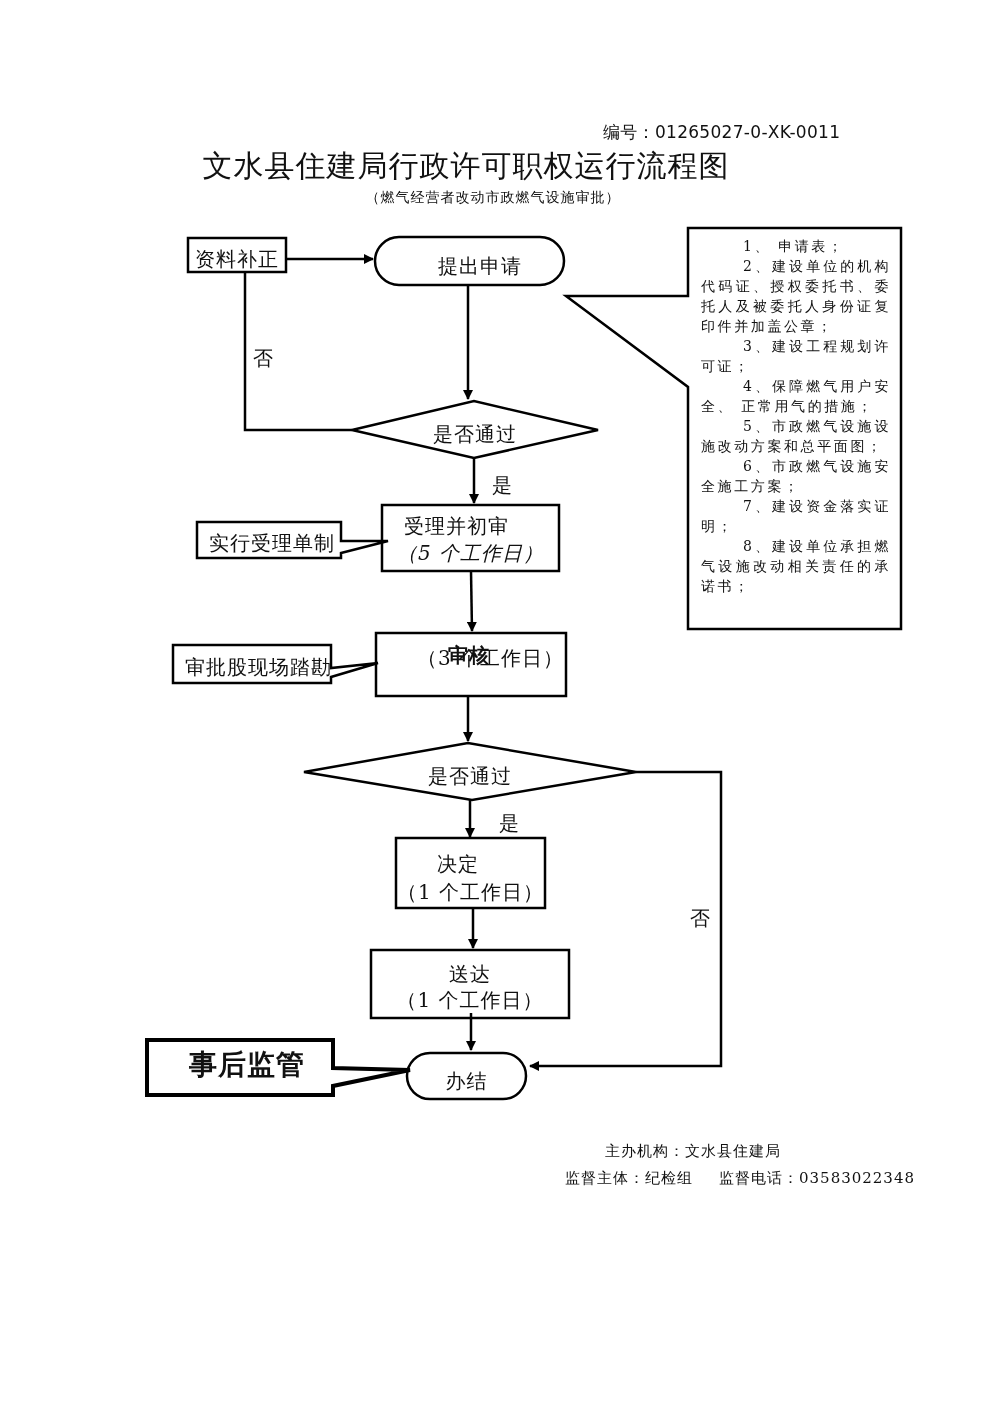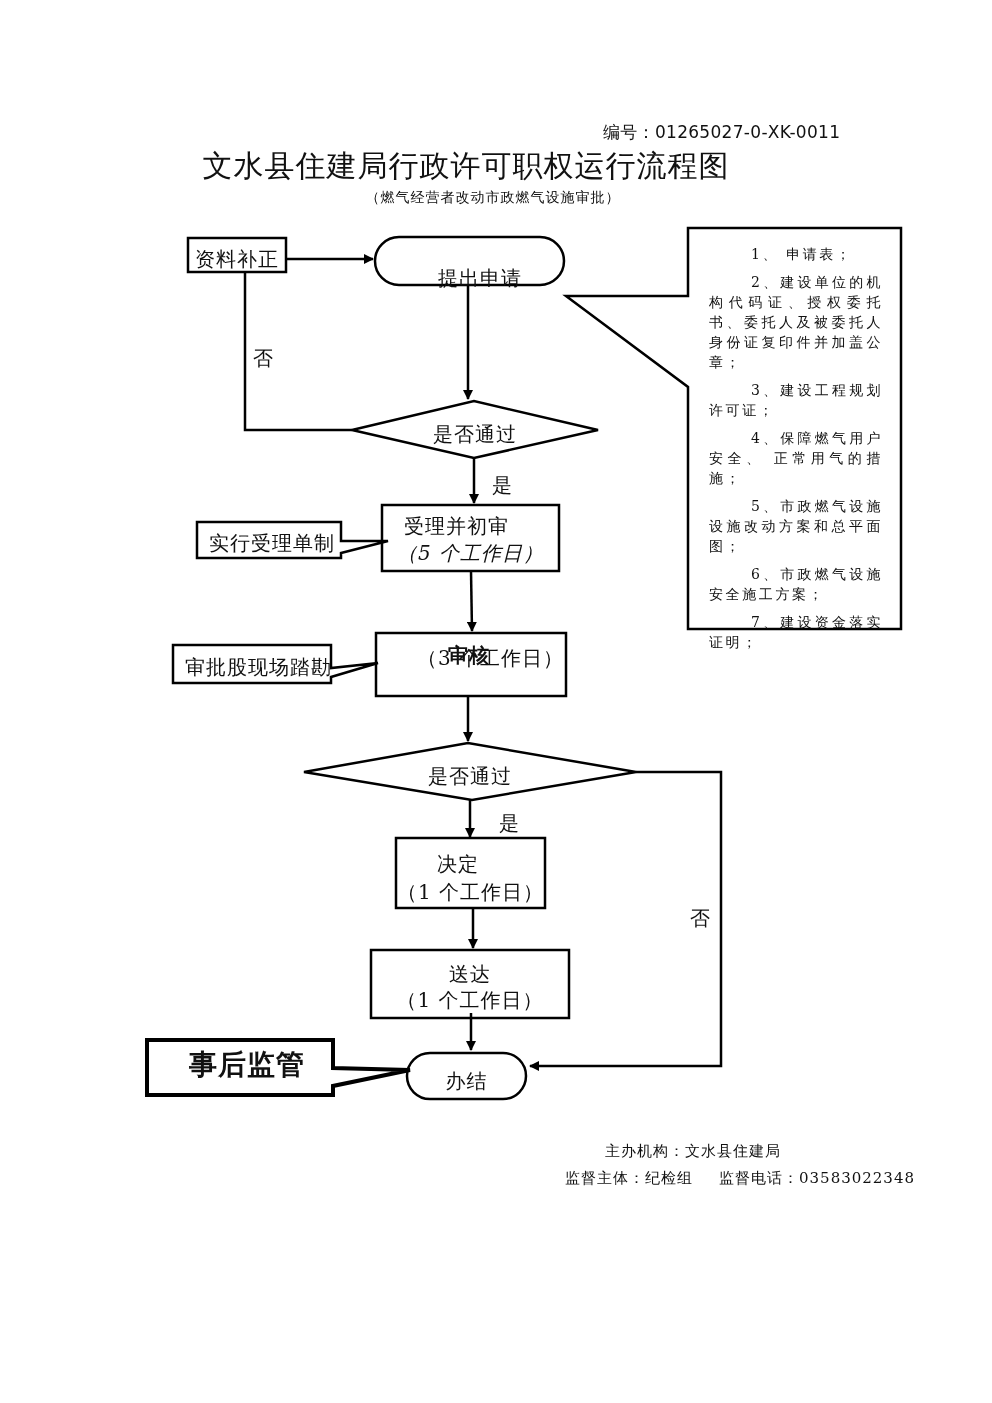--- a/index.html
+++ b/index.html
@@ -7,21 +7,21 @@
          font-family: "DejaVu Serif", "Liberation Serif", serif; color: #111; }
   .abs { position: absolute; }
   .docno { left: 603px; top: 121px; font-family: "DejaVu Sans", "Liberation Sans", sans-serif; font-size: 17px; letter-spacing: 0.3px; white-space: nowrap; }
   .title { left: 0; width: 936px; top: 146px; text-align: center; font-family: "DejaVu Sans", "Liberation Sans", sans-serif; font-size: 30px; letter-spacing: 1px; }
   .title span { display: inline-block; margin-left: -4px; }
   .subtitle { left: 0; width: 992px; top: 189px; text-align: center; font-family: Liberation Serif, serif; font-size: 14px; letter-spacing: 1px; }
   .subtitle span { display: inline-block; margin-left: -6px; }
   svg.flow { position: absolute; left: 0; top: 0; }
   .lbl { position: absolute; font-size: 20px; text-align: center; white-space: nowrap; letter-spacing: 1px; }
   .docs-list { position: absolute; left: 701px; top: 236px; width: 190px; font-size: 14px; line-height: 20px; letter-spacing: 2.6px; text-align: justify; }
-  .docs-list p { margin: 8px; text-indent: 3em; }
+  .docs-list p { margin: 0; text-indent: 3em; }
   .footer-line { position: absolute; left: 565px; font-size: 15px; letter-spacing: 1px; white-space: nowrap; }
   .footer-line .gap { display: inline-block; width: 26px; }
 </style>
 </head>
 <body>
 
 <div class="abs docno">
   <span>编号：</span><span>01265027-0-XK-0011</span>
 </div>
 <div class="abs title"><span>文水县住建局行政许可职权运行流程图</span></div>
@@ -77,21 +77,21 @@
 
     <rect x="407" y="1053" width="119" height="46" rx="23" ry="23"></rect>
 
     <polygon points="688,228 901,228 901,629 688,629 688,387 566,296 688,296"></polygon>
   </g>
 
   <polygon points="147,1040 333,1040 333,1068 410,1070 333,1086 333,1095 147,1095" fill="none" stroke="#000" stroke-width="4"></polygon>
 </svg>
 
 <div class="lbl" style="left:188px; top:246px; width:98px;">资料补正</div>
-<div class="lbl" style="left:375px; top:253px; width:210px;margin-top:12px;">提出申请</div>
+<div class="lbl" style="left:375px; top:253px; width:210px;">提出申请</div>
 <div class="lbl" style="left:253px; top:345px;">否</div>
 <div class="lbl" style="left:352px; top:421px; width:246px;">是否通过</div>
 <div class="lbl" style="left:492px; top:472px;">是</div>
 
 <div class="lbl" style="left:382px; top:513px; width:149px;">受理并初审</div>
 <div class="lbl" style="left:382px; top:540px; width:177px;font-style:italic;">（5 个工作日）</div>
 <div class="lbl" style="left:209px; top:530px;">实行受理单制</div>
 
 <div class="lbl" style="left:379px; top:642px; width:180px;font-weight:bold;">审核</div>
 <div class="lbl" style="left:376px; top:645px; width:188px;text-align:right;">（3 个工作日）</div>
@@ -111,20 +111,21 @@
 <div class="lbl" style="left:189px; top:1046px; font-size:28px;font-weight:bold;">事后监管</div>
 
 <div class="docs-list">
   <p>1、 申请表；</p>
   <p>2、建设单位的机构代码证、授权委托书、委托人及被委托人身份证复印件并加盖公章；</p>
   <p>3、建设工程规划许可证；</p>
   <p>4、保障燃气用户安全、 正常用气的措施；</p>
   <p>5、市政燃气设施设施改动方案和总平面图；</p>
   <p>6、市政燃气设施安全施工方案；</p>
   <p>7、建设资金落实证明；</p>
+  <p>8、建设单位承担燃气设施改动相关责任的承诺书；</p>
 </div>
 
 <div class="footer-line" style="top:1142px;margin-left:40px;">
   <span>主办机构：</span><span>文水县住建局</span>
 </div>
 <div class="footer-line" style="top:1169px;">
   <span>监督主体：</span><span>纪检组</span><span class="gap"></span><span>监督电话：</span><span>03583022348</span>
 </div>
 
 </body></html>

